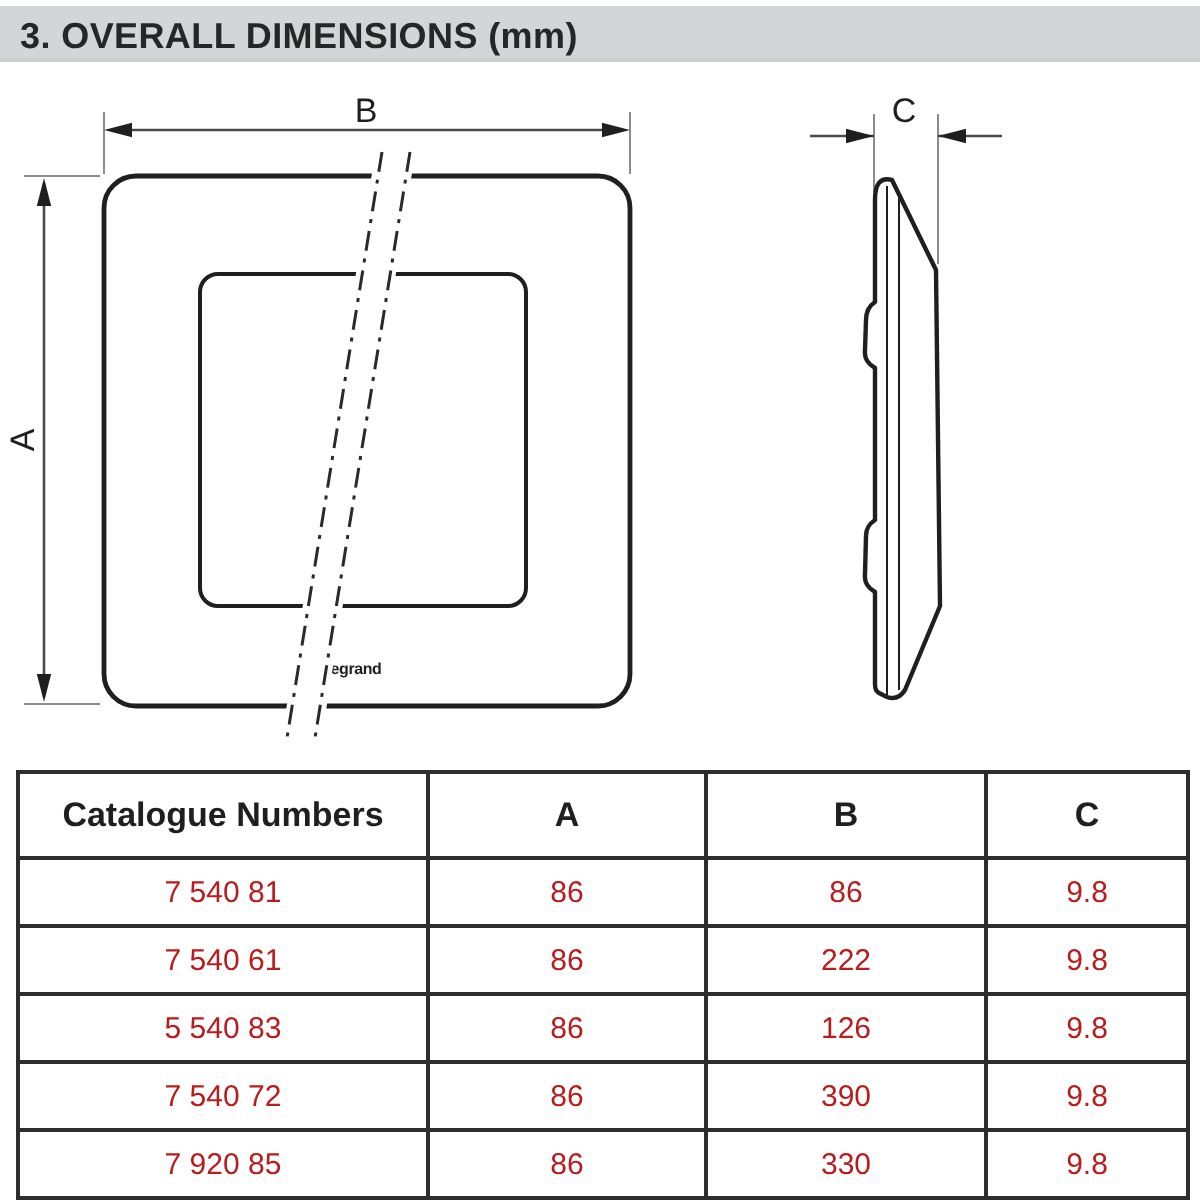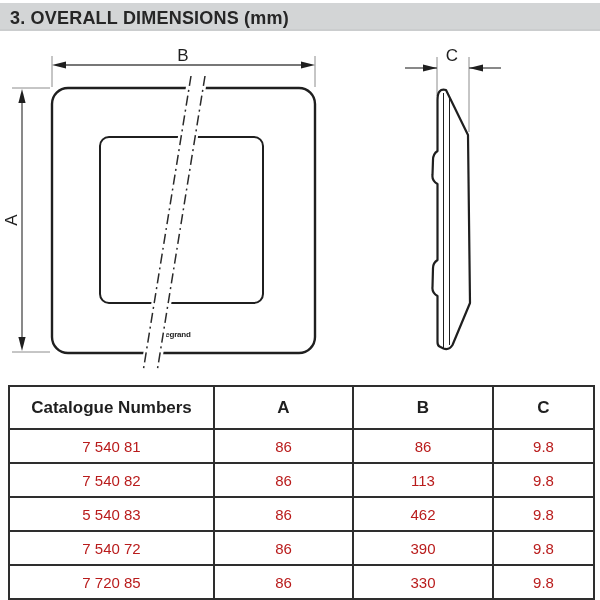--- a/index.html
+++ b/index.html
@@ -129,38 +129,38 @@
       </tr>
     </thead>
     <tbody>
       <tr>
         <td>7 540 81</td>
         <td>86</td>
         <td>86</td>
         <td>9.8</td>
       </tr>
       <tr>
-        <td>7 540 82</td>
+        <td>7 540 61</td>
         <td>86</td>
-        <td>113</td>
+        <td>222</td>
         <td>9.8</td>
       </tr>
       <tr>
         <td>5 540 83</td>
         <td>86</td>
-        <td>462</td>
+        <td>126</td>
         <td>9.8</td>
       </tr>
       <tr>
         <td>7 540 72</td>
         <td>86</td>
         <td>390</td>
         <td>9.8</td>
       </tr>
       <tr>
-        <td>7 720 85</td>
+        <td>7 920 85</td>
         <td>86</td>
         <td>330</td>
         <td>9.8</td>
       </tr>
     </tbody>
   </table>
 </div>
 
 </body></html>

